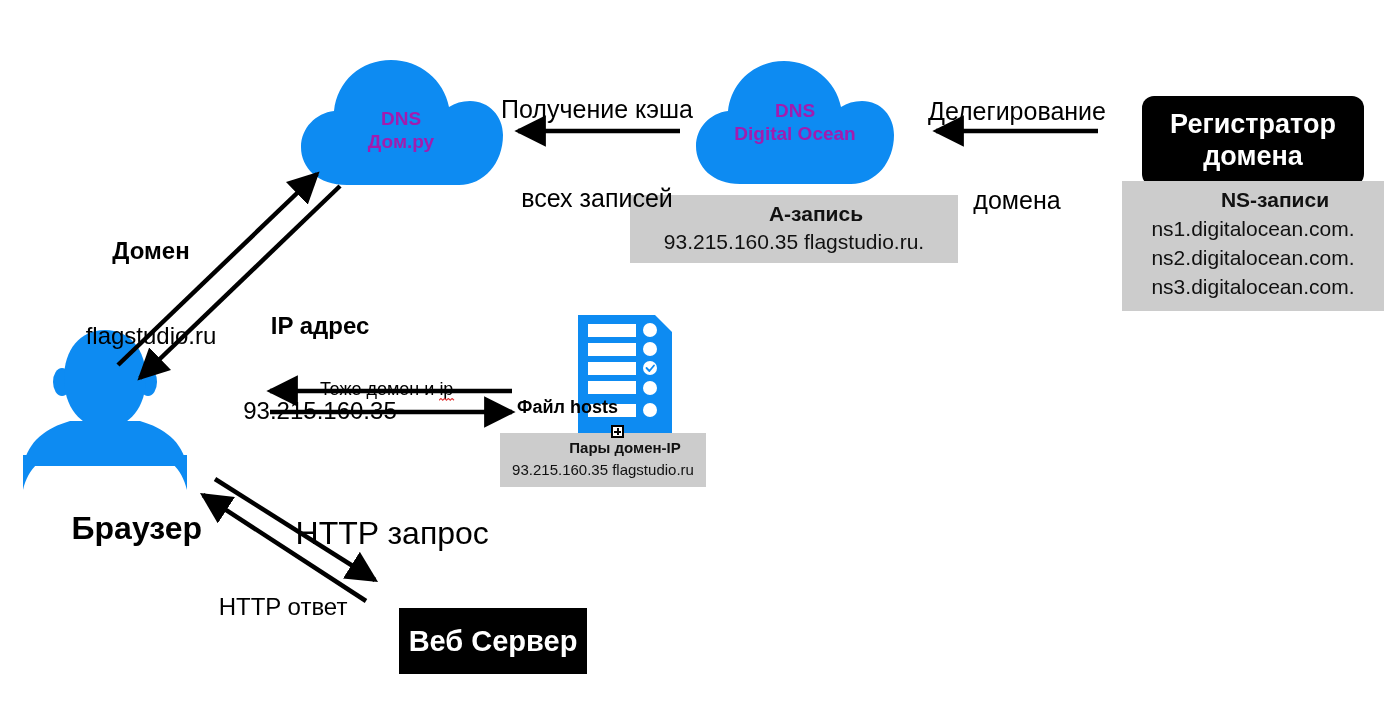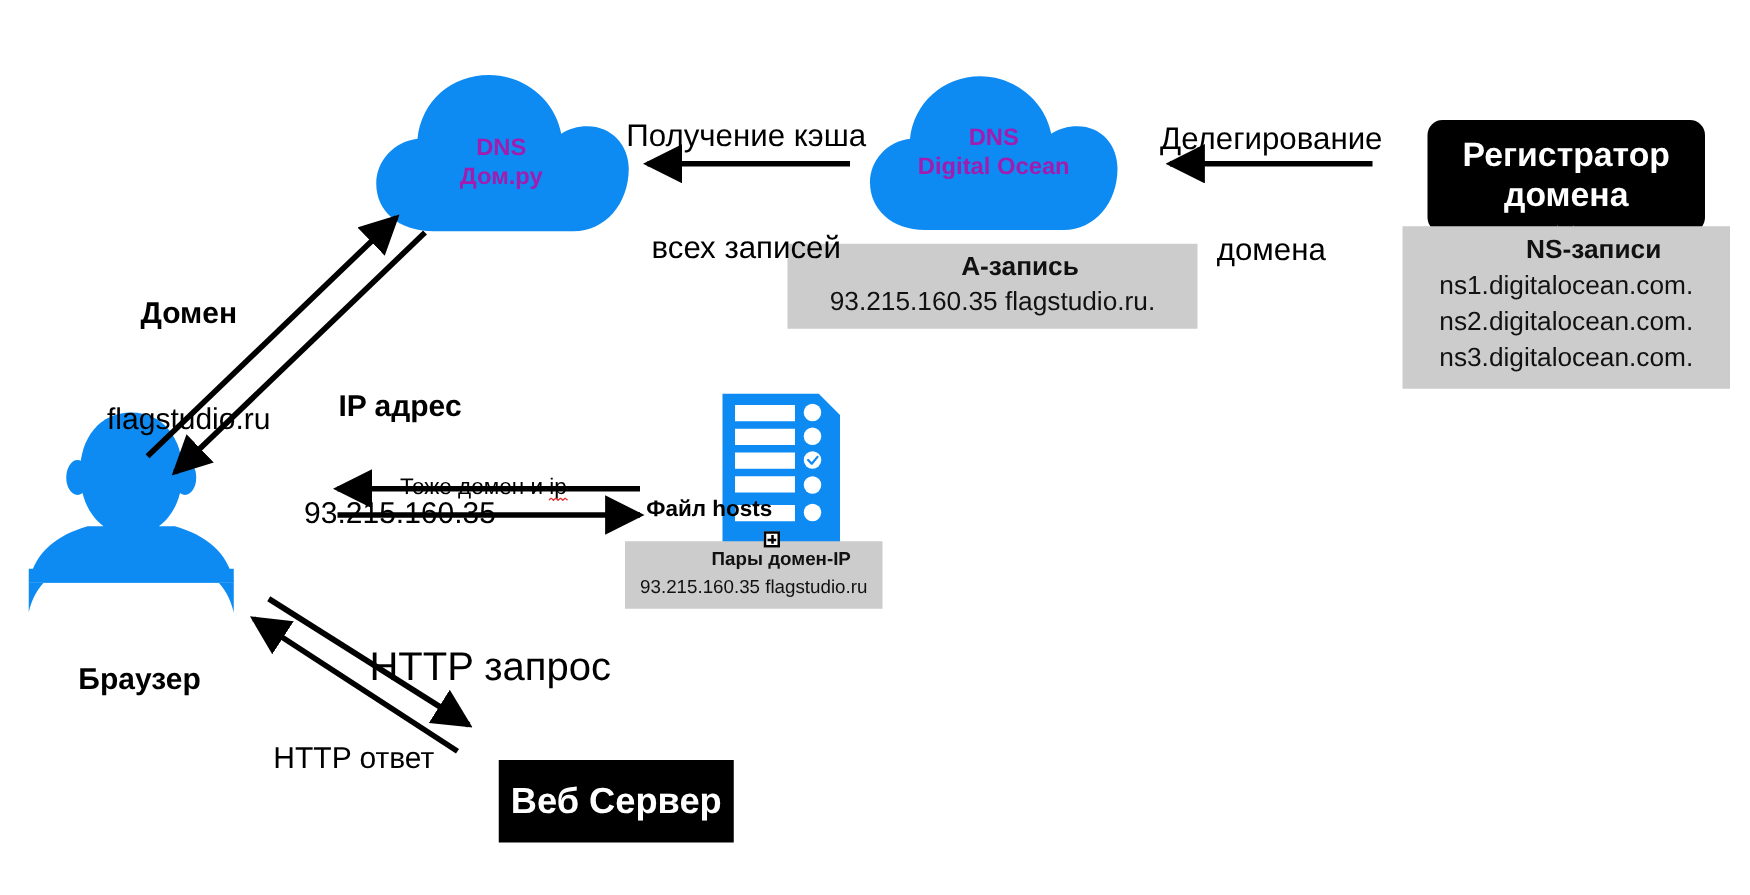--- a/index.html
+++ b/index.html
@@ -268,21 +268,21 @@
   </div>
 
   <div class="txt" style="left:260px; top:477px; font-size:32px;">
     <span>HTTP запрос</span>
   </div>
 
   <div class="txt" style="left:192px; top:565px; font-size:24px;">
     <span>HTTP ответ</span>
   </div>
 
-  <div class="txt bold" style="left:36px; top:502px; font-size:24px;">
+  <div class="txt bold" style="left:36px; top:472px; font-size:32px;">
     <span>Браузер</span>
   </div>
 
   <div class="txt bold" style="left:497px; top:376px; font-size:18px;">
     <span>Файл hosts</span>
   </div>
 
 </div>
 
 </body></html>

